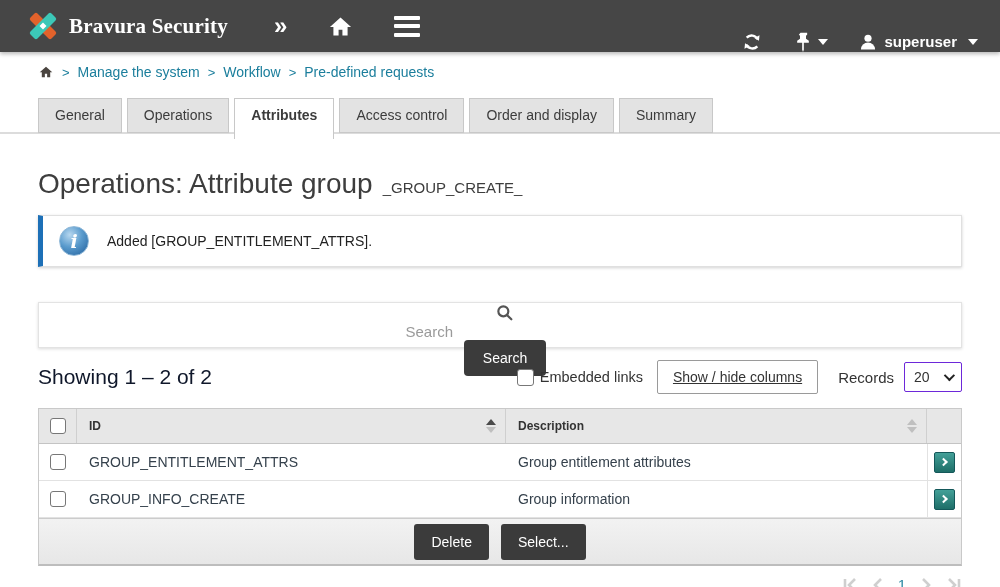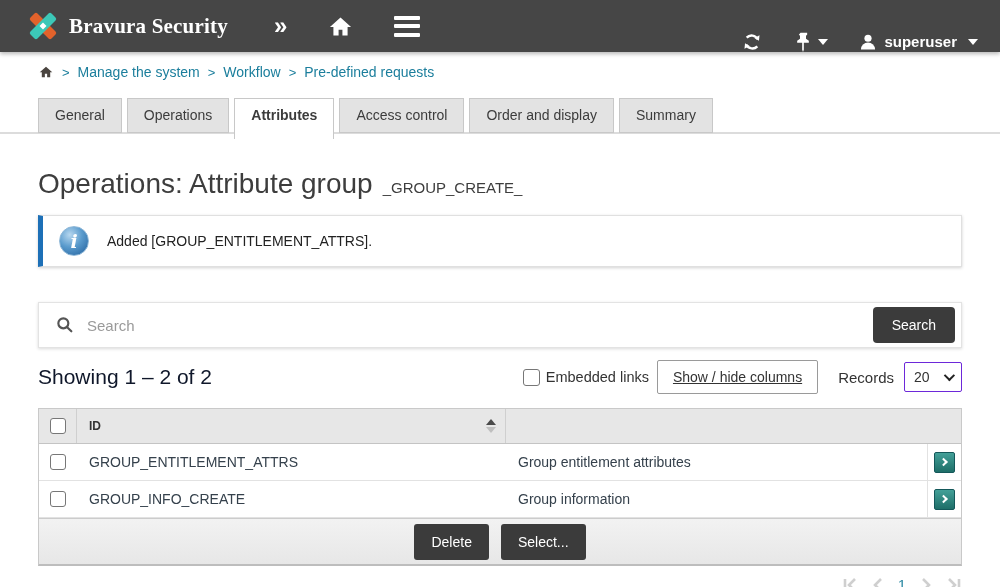--- a/index.html
+++ b/index.html
@@ -40,32 +40,32 @@
 
   .alert-info { display:flex; align-items:center; height:52px; border:1px solid #e0e0e0;
     border-left:5px solid #1d70b7; box-shadow:0 1px 3px rgba(0,0,0,.18); padding:0 16px; margin-bottom:35px; background:#fff; }
   .info-icon { width:30px; height:30px; border-radius:50%; flex:0 0 30px;
     background:radial-gradient(circle at 35% 28%, #b7d7ef, #5a9bcd 45%, #2f6ea8 85%);
     border:1px solid #8fb8d8; color:#fff; display:flex; align-items:center; justify-content:center;
     font-family:"DejaVu Serif","Liberation Serif",serif; font-style:italic; font-weight:700; font-size:19px; }
   .alert-text { margin-left:18px; font-size:14px; color:#222; }
 
   .searchbar { display:flex; align-items:center; height:46px; border:1px solid #e3e3e3;
-    box-shadow:0 1px 3px rgba(0,0,0,.15); padding:0 6px 0 16px; margin-bottom:12px; background:#fff; }
+    box-shadow:0 1px 3px rgba(0,0,0,.15); padding:0 6px 0 16px; margin-bottom:12px; background:#fff;flex-direction:column; }
   .searchbar input { flex:1; border:none; outline:none; font-size:15px; color:#333; padding:0 12px;
     font-family:"Liberation Sans","DejaVu Sans",sans-serif; }
   .searchbar input::placeholder { color:#9a9a9a; }
   .search-btn { background:#3b3b3b; color:#fff; border:none; border-radius:4px; padding:10px 19px;
     font-size:14px; cursor:pointer; font-family:inherit; }
 
   .controls { display:flex; align-items:center; margin:10px 0 14px; }
   .showing { font-size:21px; color:#0f172a; }
   .controls-right { margin-left:auto; display:flex; align-items:center; }
   .cb { width:17px; height:17px; border:1px solid #777; border-radius:3px; background:#fff; cursor:pointer; display:inline-block; }
-  .embedded-label { font-size:14.5px; margin:0 8px 0 6px; cursor:pointer; }
+  .embedded-label { font-size:14.5px; margin:0 14px 0 6px; cursor:pointer; }
   .showhide-btn { background:#fff; border:1px solid #9a9a9a; border-radius:2px; padding:8px 15px;
     font-size:14px; color:#333; cursor:pointer; font-family:inherit;text-decoration:underline; }
   .records-label { font-size:15px; margin:0 10px 0 20px; }
   .records-select { width:58px; height:30px; border:1px solid #6d28d9; border-radius:2px; background:#fff;
     display:flex; align-items:center; justify-content:space-between; padding:0 9px; font-size:14px; cursor:pointer; }
   .sel-chevron { width:8px; height:8px; border-right:2.5px solid #222; border-bottom:2.5px solid #222;
     transform:rotate(45deg) translateY(-2px); }
 
   
   .grid-table { border:1px solid #c9c9c9; border-bottom:2px solid #bdbdbd; }
@@ -228,20 +228,27 @@
       <div class="th th-check">
         <span class="cb" style="width:16px;height:16px;"></span>
       </div>
       <div class="th">
         <span>ID</span>
         <span class="sort asc">
             <i class="tri-up"></i>
             <i class="tri-dn"></i>
           </span>
       </div>
+      <div class="th">
+        <span>Description</span>
+        <span class="sort">
+            <i class="tri-up"></i>
+            <i class="tri-dn"></i>
+          </span>
+      </div>
       <div class="th"></div>
     </div>
 
     <div class="t-row">
       <div class="td td-check">
         <span class="cb" style="width:16px;height:16px;"></span>
       </div>
       <div class="td">GROUP_ENTITLEMENT_ATTRS</div>
       <div class="td">Group entitlement attributes</div>
       <div class="td td-action">

